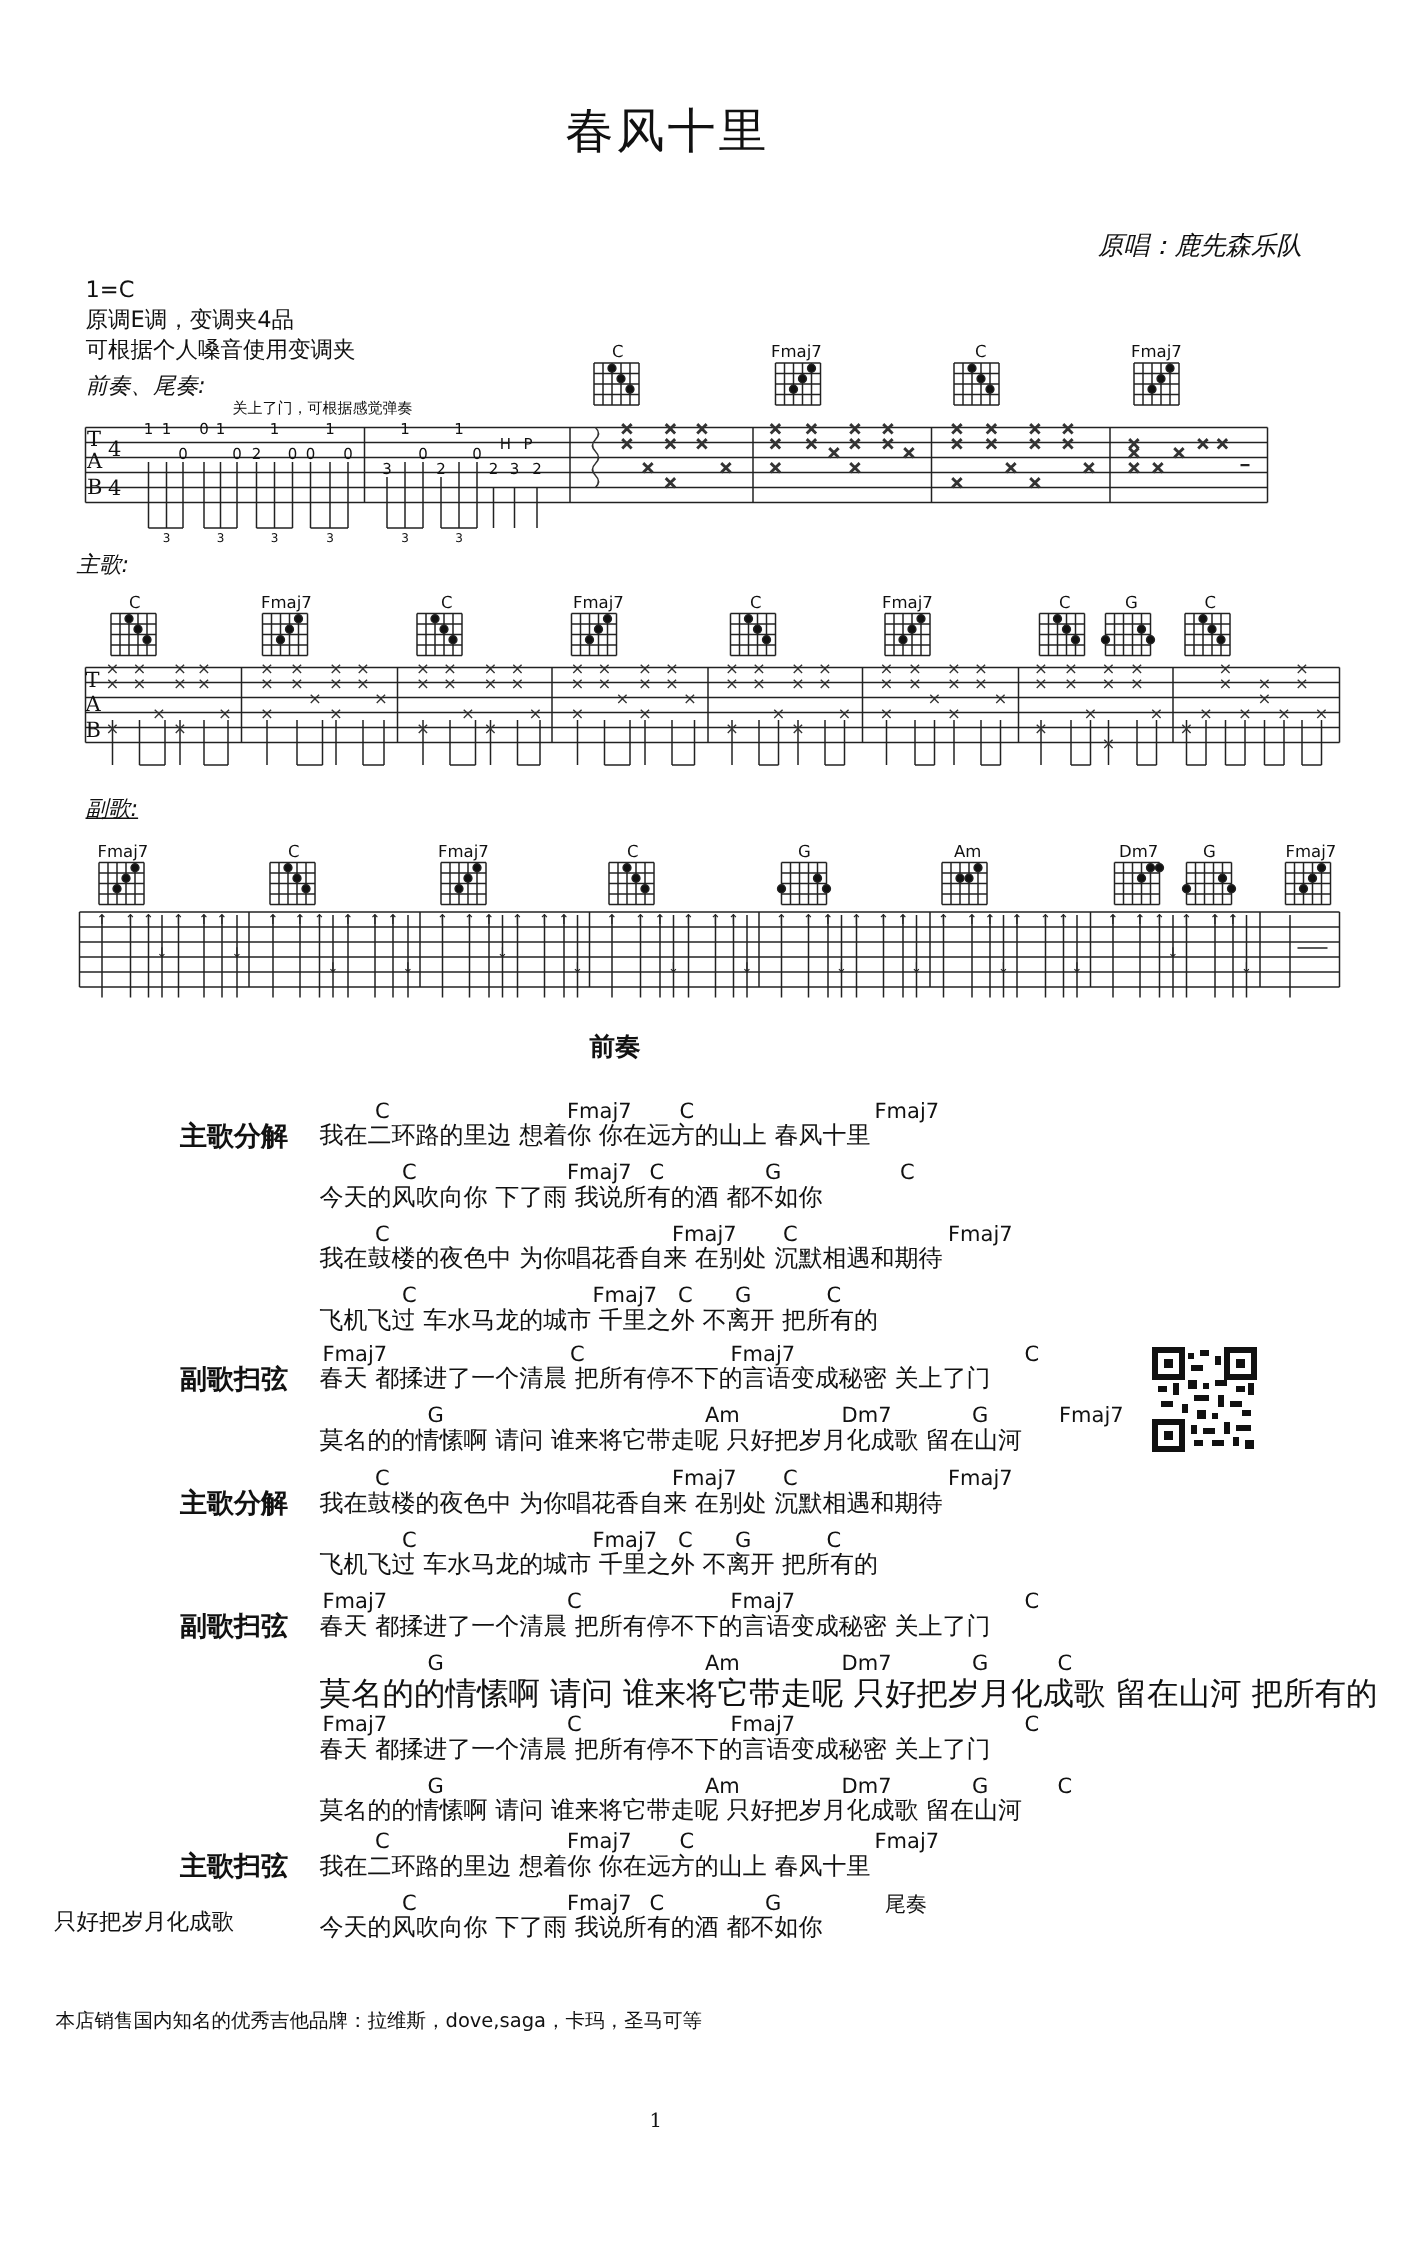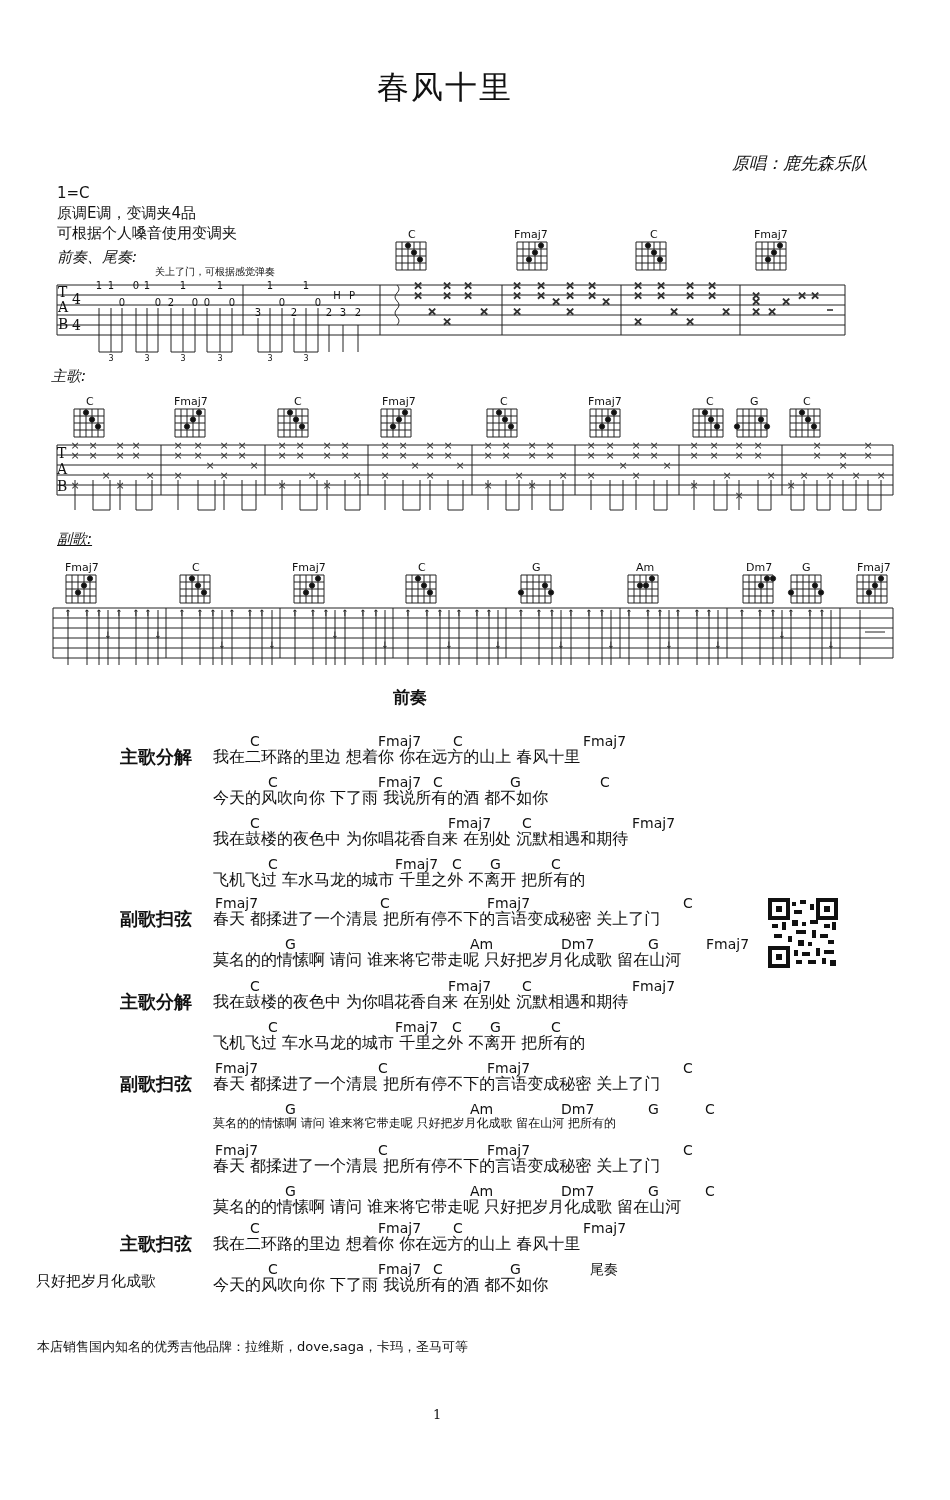--- a/index.html
+++ b/index.html
@@ -933,21 +933,21 @@
     <div class="abs" style="left: 215px; top: 1060px; font-size: 14px;">Fmaj7</div>
     <div class="abs" style="left: 378px; top: 1060px; font-size: 14px;">C</div>
     <div class="abs" style="left: 487px; top: 1060px; font-size: 14px;">Fmaj7</div>
     <div class="abs" style="left: 683px; top: 1060px; font-size: 14px;">C</div>
     <div class="abs" style="left: 213px; top: 1074px; font-size: 16px;">春天 都揉进了一个清晨 把所有停不下的言语变成秘密 关上了门</div>
     <div class="abs" style="left: 285px; top: 1101px; font-size: 14px;">G</div>
     <div class="abs" style="left: 470px; top: 1101px; font-size: 14px;">Am</div>
     <div class="abs" style="left: 561px; top: 1101px; font-size: 14px;">Dm7</div>
     <div class="abs" style="left: 648px; top: 1101px; font-size: 14px;">G</div>
     <div class="abs" style="left: 705px; top: 1101px; font-size: 14px;">C</div>
-    <div class="abs" style="left: 213px; top: 1115px; font-size: 12px;">莫名的的情愫啊 请问 谁来将它带走呢 只好把岁月化成歌 留在山河   把所有的</div>
+    <div class="abs" style="left: 213px; top: 1115px; font-size: 21px;">莫名的的情愫啊 请问 谁来将它带走呢 只好把岁月化成歌 留在山河   把所有的</div>
     <div class="abs" style="left: 215px; top: 1142px; font-size: 14px;">Fmaj7</div>
     <div class="abs" style="left: 378px; top: 1142px; font-size: 14px;">C</div>
     <div class="abs" style="left: 487px; top: 1142px; font-size: 14px;">Fmaj7</div>
     <div class="abs" style="left: 683px; top: 1142px; font-size: 14px;">C</div>
     <div class="abs" style="left: 213px; top: 1156px; font-size: 16px;">春天 都揉进了一个清晨 把所有停不下的言语变成秘密 关上了门</div>
     <div class="abs" style="left: 285px; top: 1183px; font-size: 14px;">G</div>
     <div class="abs" style="left: 470px; top: 1183px; font-size: 14px;">Am</div>
     <div class="abs" style="left: 561px; top: 1183px; font-size: 14px;">Dm7</div>
     <div class="abs" style="left: 648px; top: 1183px; font-size: 14px;">G</div>
     <div class="abs" style="left: 705px; top: 1183px; font-size: 14px;">C</div>

